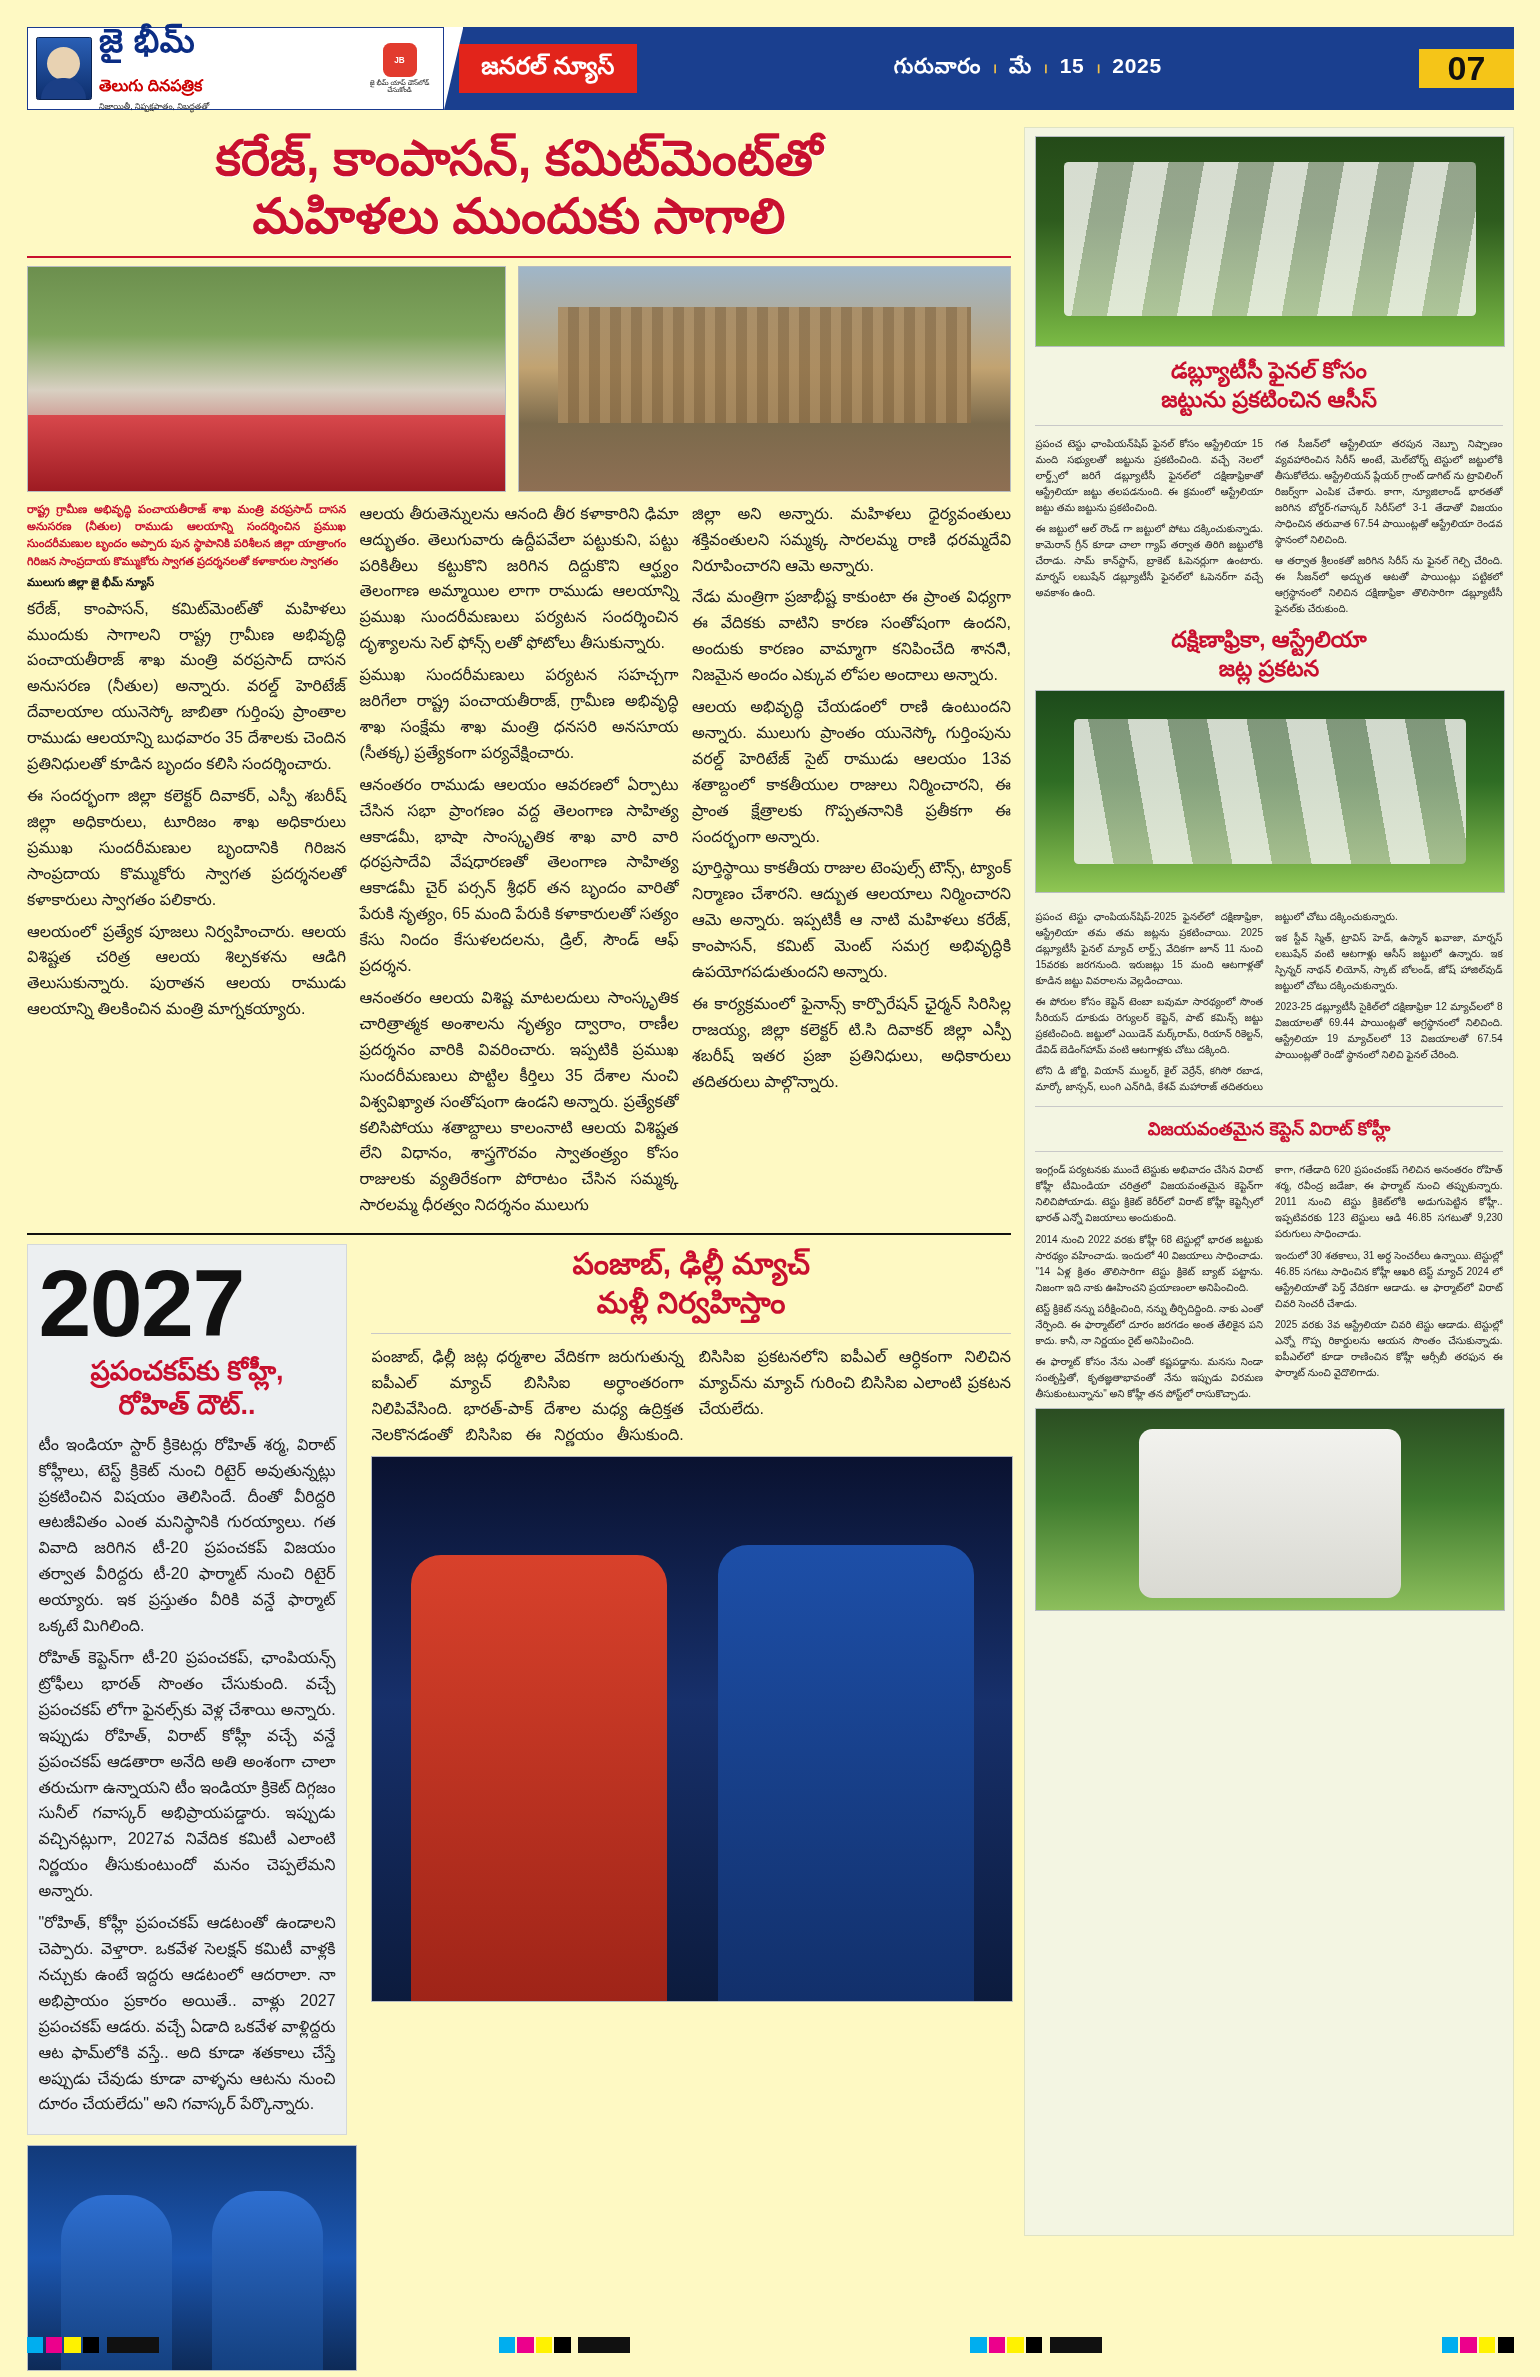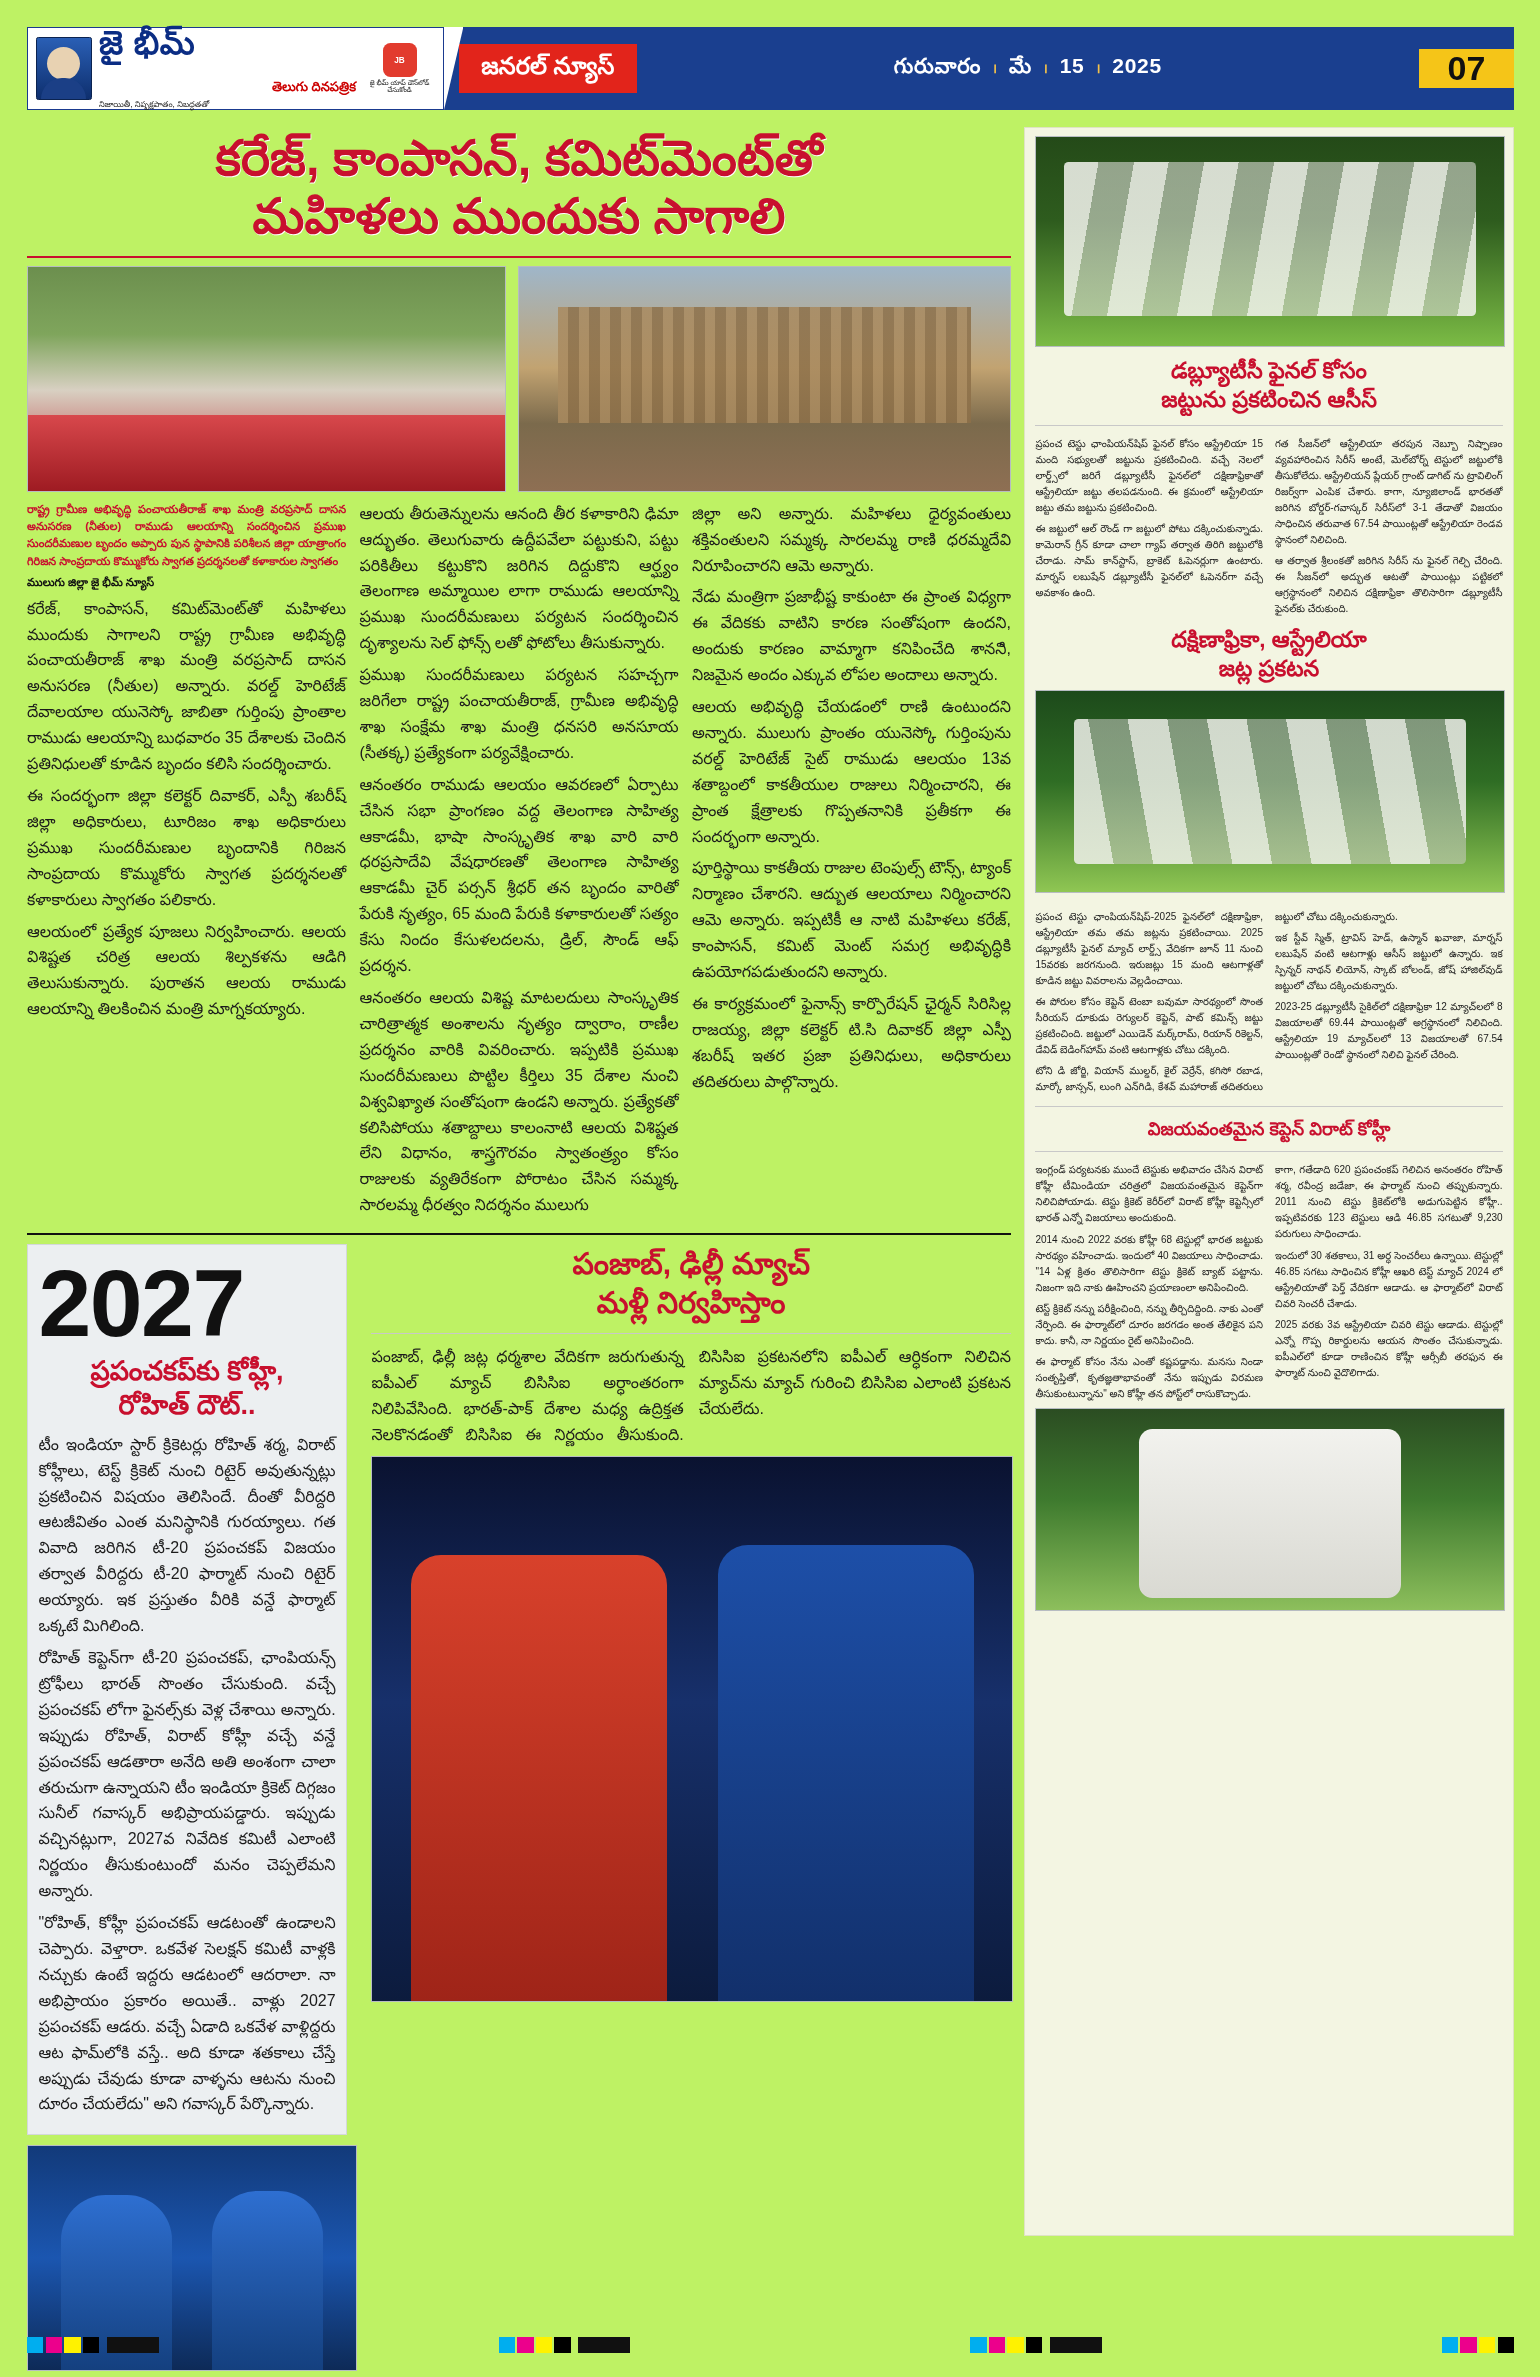--- a/index.html
+++ b/index.html
@@ -1,27 +1,27 @@
 <!DOCTYPE html>
 <html style="font-size:12px"><head>
 <meta charset="utf-8">
 <style>
   html,body{margin:0;padding:0;background:#ffffff;}
   body{width:1541px;font-family:"Liberation Sans",sans-serif;color:#111;}
-  .page{position:relative;width:1541px;height:2377px;background:#bef264;box-sizing:border-box;padding:0;}
+  .page{position:relative;width:1541px;height:2377px;background:#fef9c3;box-sizing:border-box;padding:0;}
 
   
   .masthead{position:absolute;left:27px;top:27px;width:1487px;height:83px;display:flex;align-items:stretch;}
   .mh-logo{width:417px;background:#ffffff;border:1.5px solid #1a3a8f;box-sizing:border-box;display:flex;align-items:center;padding:4.5px 7.5px;gap:7.5px;}
   .mh-logo .portrait{width:54px;height:61px;background:linear-gradient(180deg,#2a5fb5,#0e2f6e);border:1.5px solid #0b2350;border-radius:2.2px;position:relative;overflow:hidden;}
   .mh-logo .portrait:after{content:"";position:absolute;left:10.4px;top:9px;width:33px;height:33px;border-radius:50%;background:#e8d2b2;}
   .mh-logo .portrait:before{content:"";position:absolute;left:4.5px;bottom:0;width:45px;height:21px;border-radius:22.4px 22.4px 0 0;background:#1b3f86;z-index:2;}
   .mh-title{display:flex;flex-direction:column;justify-content:center;flex:1;}
   .mh-title .t1{font-size:33px;font-weight:bold;color:#0b2d84;line-height:1.0;letter-spacing:0.7px;}
-  .mh-title .t2{font-size:13px;color:#c00;font-weight:bold;margin-top:20px;text-align:right;}
+  .mh-title .t2{font-size:16px;color:#c00;font-weight:bold;margin-top:20px;}
   .mh-title .t3{font-size:8.2px;color:#222;margin-top:2.2px;}
   .mh-app{width:72px;display:flex;flex-direction:column;align-items:center;justify-content:center;gap:1.5px;}
   .mh-app .appicon{width:34px;height:34px;border-radius:7.5px;background:#e23b2e;color:#fff;font-size:8.2px;display:flex;align-items:center;justify-content:center;font-weight:bold;}
   .mh-app .apptxt{font-size:6.7px;color:#111;text-align:center;line-height:1.1;}
 
   .mh-bar{flex:1;background:#1a3f8f;display:flex;align-items:center;position:relative;}
   .mh-bar .angle-l{width:19.4px;height:100%;background:#fff;clip-path:polygon(0 0,100% 0,0 100%);}
   .mh-section{background:#e2241b;color:#fff;font-size:24px;font-weight:bold;padding:7.5px 22.4px;margin-left:-4.5px;}
   .mh-date{flex:1;text-align:center;color:#fff;font-size:21px;font-weight:bold;letter-spacing:0.7px;}
   .mh-date span.sep{color:#f2c14a;font-size:13.4px;padding:0 4.5px;}

